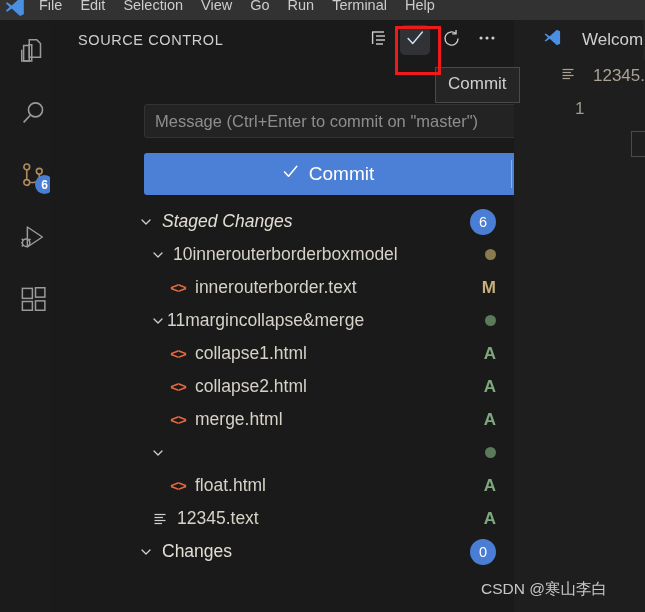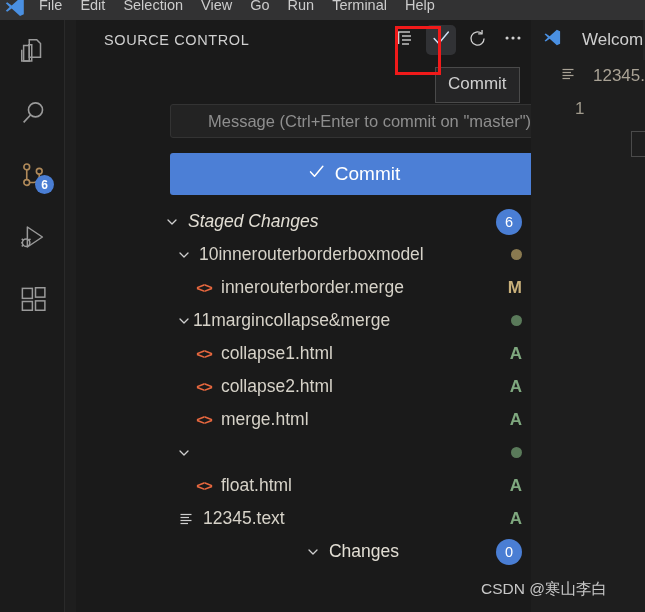--- a/index.html
+++ b/index.html
@@ -43,21 +43,21 @@
   .act-badge {
     position: absolute; right: 11px; bottom: 12px;
     min-width: 19px; height: 19px; border-radius: 50%;
     background: #4a7ed4; color: #ffffff;
     font-size: 12px; font-weight: bold;
     display: flex; align-items: center; justify-content: center;
   }
 
   
   .sidebar {
-    position: absolute; top: 20px; left: 76px; width: 464px; height: 592px;
+    position: absolute; top: 20px; left: 50px; width: 464px; height: 592px;
     background: #1a1a1a;
     overflow: hidden;
   }
   .sc-header {
     position: relative; height: 40px; display: flex; align-items: center;
     padding-left: 28px;
   }
   .sc-title {
     color: #cfcfcf; font-size: 14.5px; letter-spacing: 0.6px;
     white-space: nowrap;
@@ -92,21 +92,21 @@
   
   .msg-input {
     position: absolute; left: 94px; top: 84px;
     width: 418px; height: 34px;
     background: #232323; border: 1px solid #333333;
     border-radius: 3px;
     display: flex; align-items: center; padding-left: 10px;
     overflow: hidden;
   }
   .msg-placeholder {
-    color: #8e8e8e; font-size: 16.5px; white-space: nowrap; margin-left: 27px;
+    color: #8e8e8e; font-size: 16.5px; white-space: nowrap;
   }
 
   
   .commit-bar {
     position: absolute; left: 94px; top: 133px;
     width: 418px; height: 42px;
     background: #4c7fd6; border-radius: 3px;
     display: flex; align-items: stretch;
   }
   .commit-main {
@@ -351,21 +351,21 @@
         <span class="label" style="margin-left:7px;">10innerouterborderboxmodel</span>
         <span class="right">
           <span class="dot" style="background:#8a7a50;"></span>
         </span>
       </div>
 
       <div class="row indent-2">
         <span class="fileicon">
           <span class="html-icon">&lt;&gt;</span>
         </span>
-        <span class="label">innerouterborder.merge</span>
+        <span class="label">innerouterborder.text</span>
         <span class="right">
           <span class="status-letter" style="color:#c9b07a;">M</span>
         </span>
       </div>
 
       <div class="row indent-1">
         <span class="twisty">
           <svg width="16" height="16" viewBox="0 0 16 16" fill="none" stroke="#cfcfcf" stroke-width="1.3">
             <polyline points="4,6 8,10 12,6" stroke-linecap="round" stroke-linejoin="round"></polyline>
           </svg>
@@ -435,21 +435,21 @@
             <line x1="2.5" y1="9.5" x2="13.5" y2="9.5"></line>
             <line x1="2.5" y1="12.5" x2="10" y2="12.5"></line>
           </svg>
         </span>
         <span class="label">12345.text</span>
         <span class="right">
           <span class="status-letter" style="color:#7fa87f;">A</span>
         </span>
       </div>
 
-      <div class="row" style="padding-left:88px;justify-content:center;">
+      <div class="row" style="padding-left:88px;">
         <span class="twisty">
           <svg width="16" height="16" viewBox="0 0 16 16" fill="none" stroke="#cfcfcf" stroke-width="1.3">
             <polyline points="4,6 8,10 12,6" stroke-linecap="round" stroke-linejoin="round"></polyline>
           </svg>
         </span>
         <span class="label group" style="margin-left:8px;">Changes</span>
         <span class="right">
           <span class="count-badge">0</span>
         </span>
       </div>

